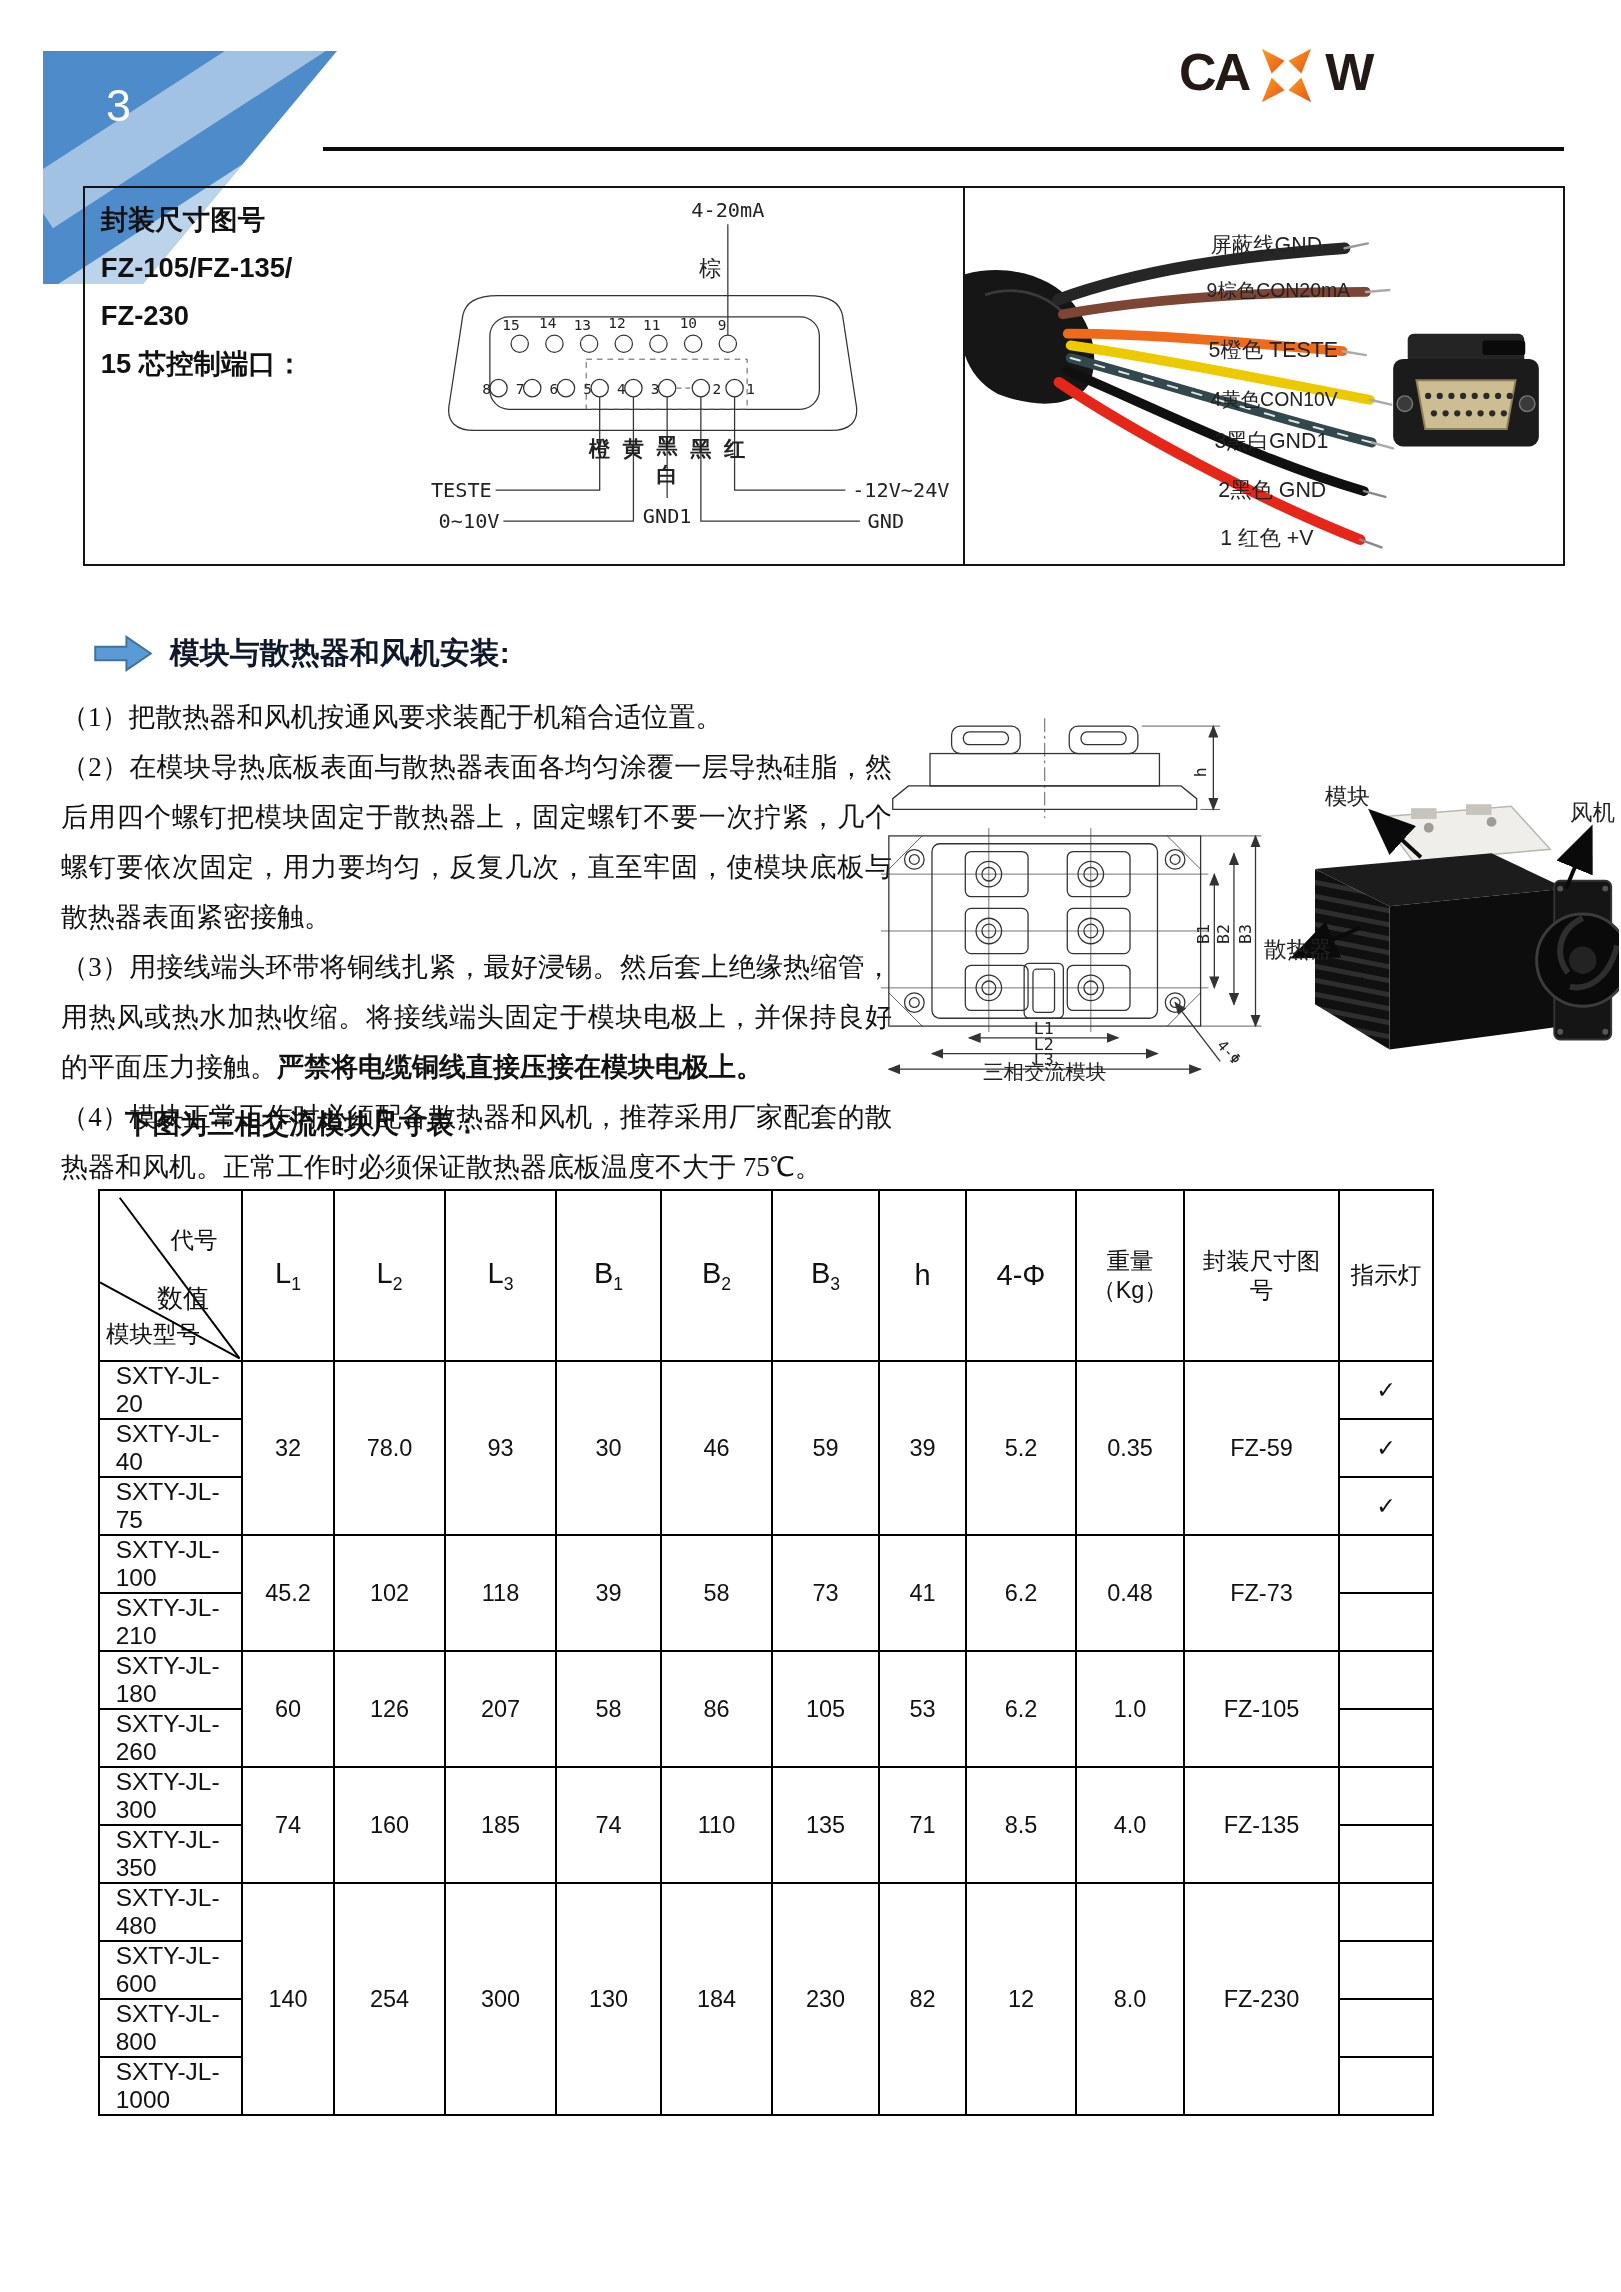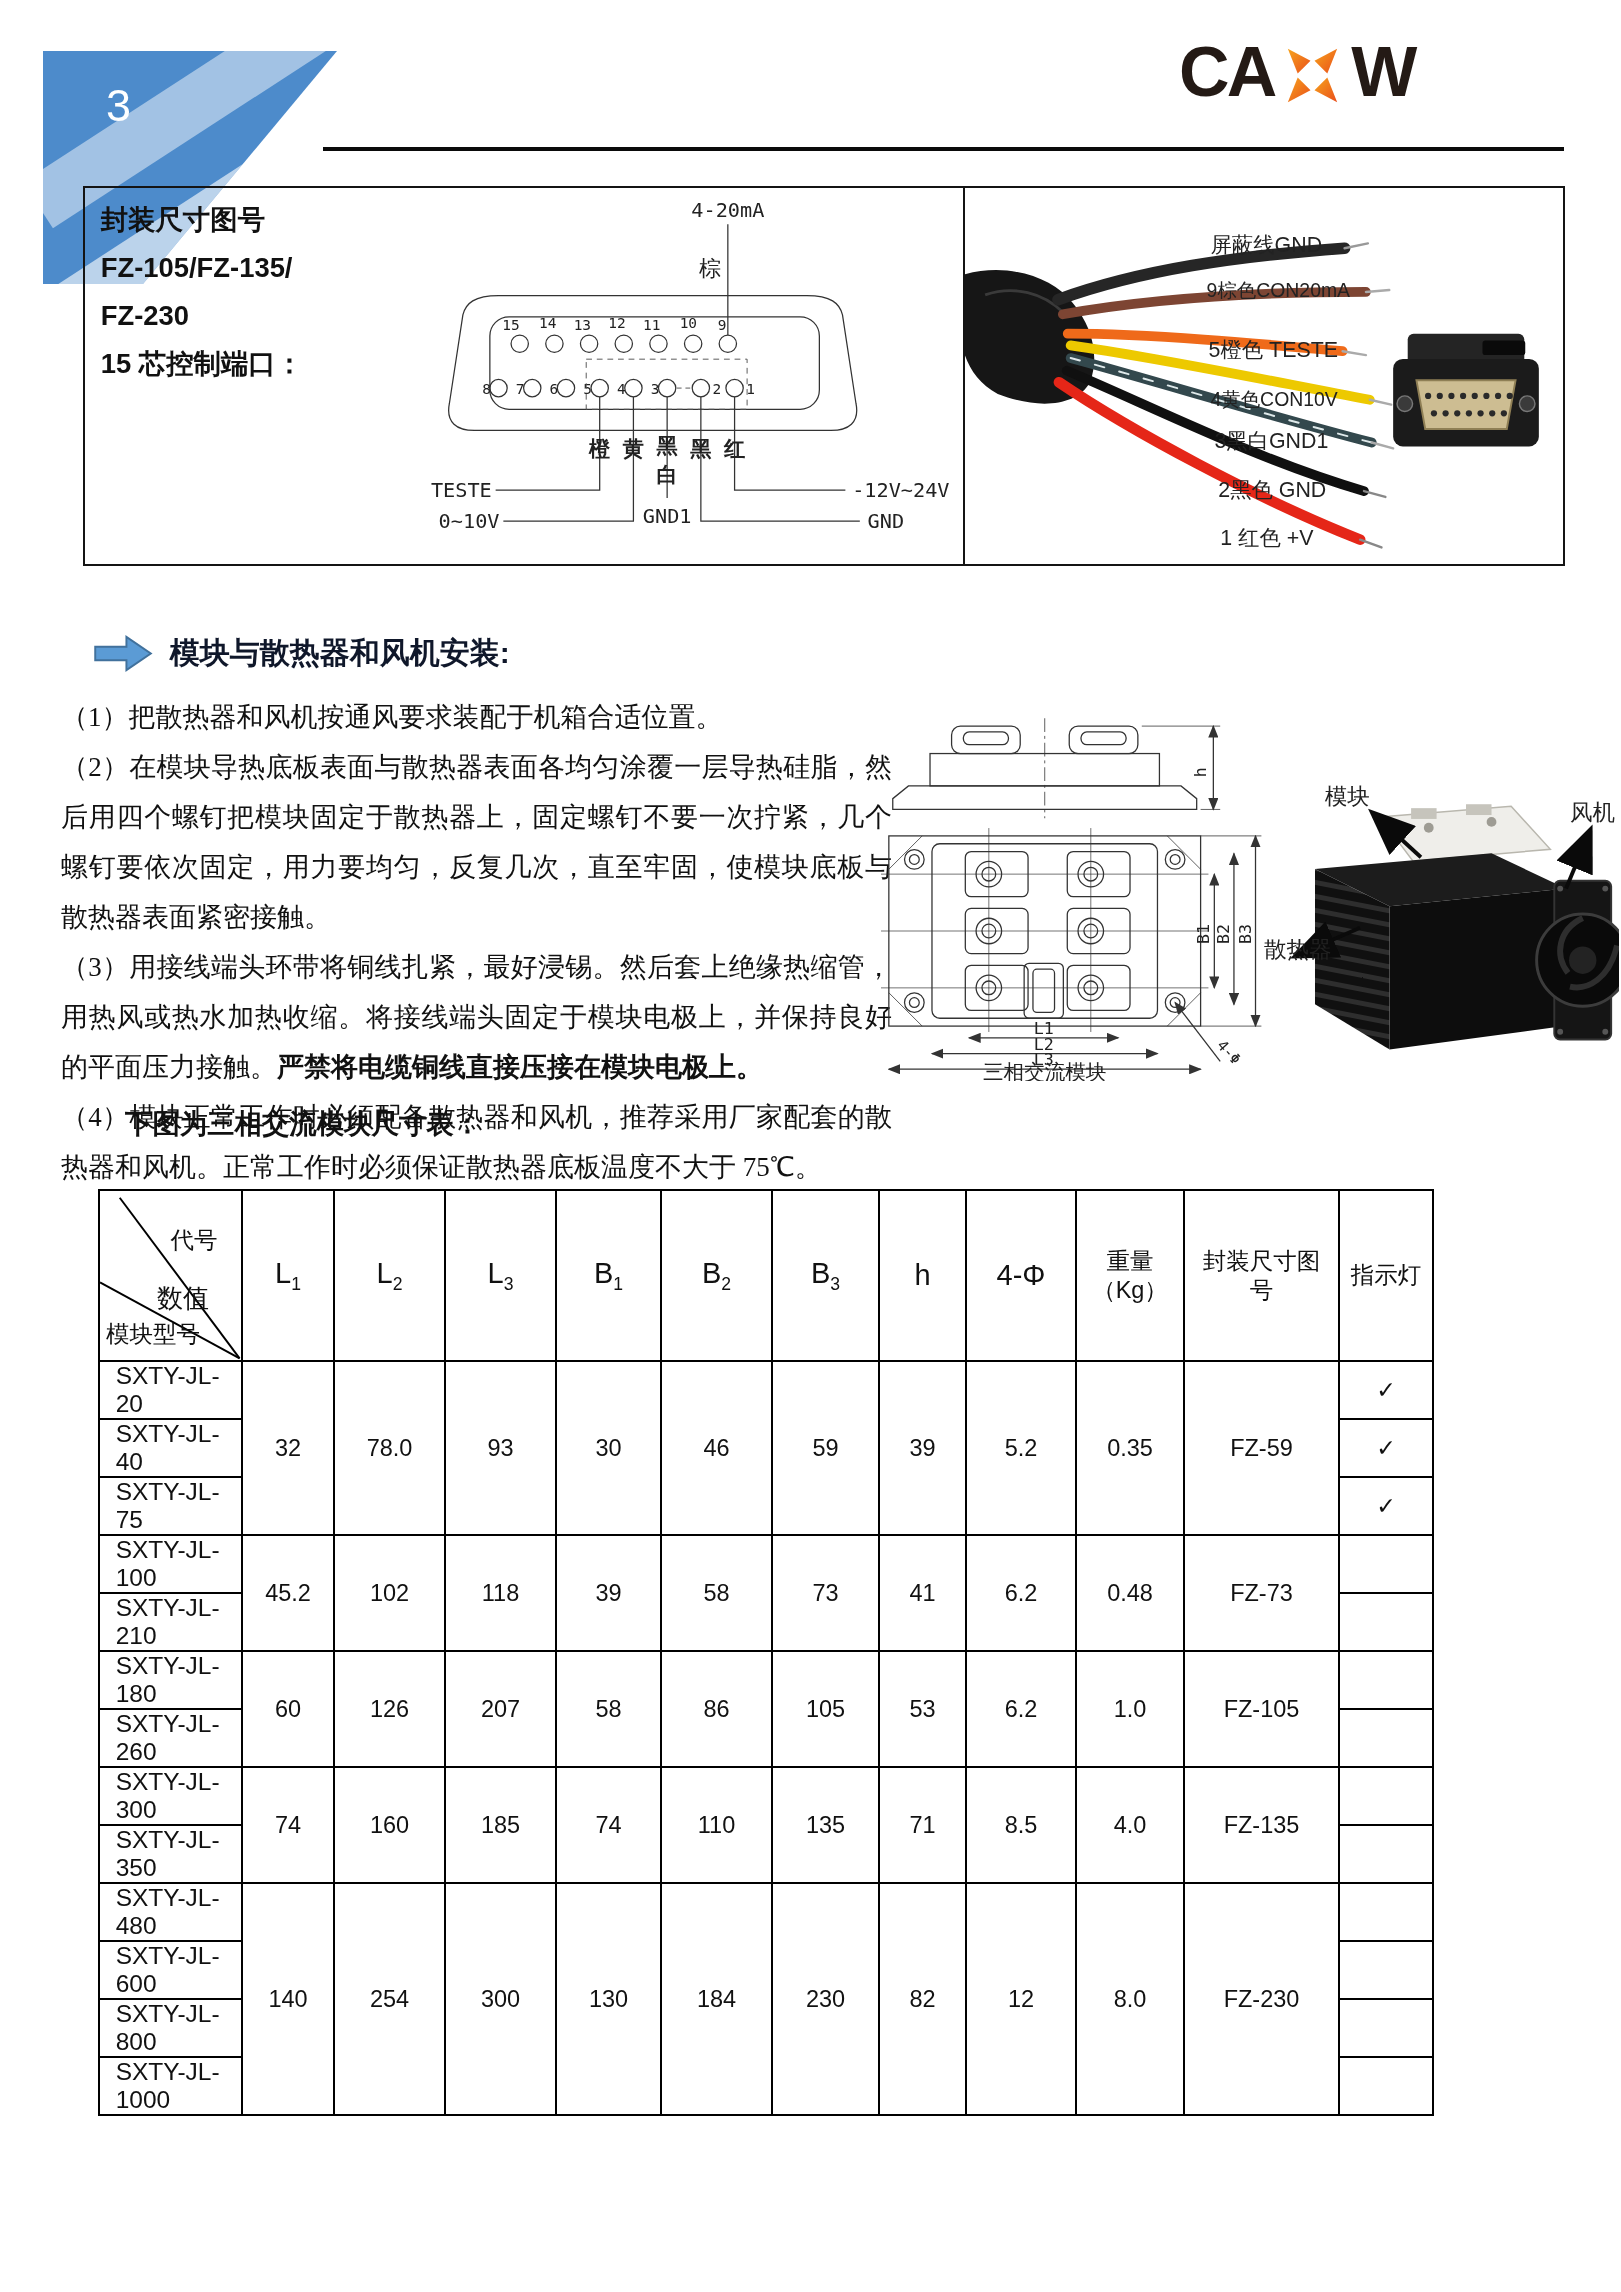--- a/index.html
+++ b/index.html
@@ -11,21 +11,21 @@
   #corner{left:43px;top:51px;width:294px;height:233px;background:#4d8bcb;
           clip-path:polygon(0 0,100% 0,34% 100%,0 100%);overflow:hidden;}
   #corner .rb1{position:absolute;width:421px;height:55px;background:rgba(255,255,255,.48);
                transform:rotate(-33deg);right:-88px;top:11.8px;}
   #corner .rb2{position:absolute;width:461px;height:74px;background:rgba(255,255,255,.62);
                transform:rotate(-33deg);left:-118px;bottom:-17.6px;}
   #pageNum{position:absolute;left:63px;top:29px;font-size:45px;font-weight:400;color:#fff;}
 
   
   #logo{left:1179px;top:33px;display:flex;align-items:center;}
-  #logo .lt{font-size:70px;font-weight:bold;color:#241a15;letter-spacing:-2.9px;line-height:1;}
+  #logo .lt{font-size:52px;font-weight:bold;color:#241a15;letter-spacing:-2.9px;line-height:1;}
   #logo svg{margin:5.9px 2px 0 2px;}
   #rule{left:323px;top:147px;width:1241px;height:3.9px;background:#0a0a0a;}
 
   
   #pkgBox{left:83px;top:186px;width:1482px;height:380px;border:2.9px solid #141414;
           box-sizing:border-box;display:flex;}
   #pkgLeft{position:relative;width:880px;border-right:2.9px solid #141414;box-sizing:border-box;}
   #pkgRight{position:relative;flex:1;}
   #pkgTitle{position:absolute;left:15.7px;top:7.8px;font-size:27.4px;font-weight:bold;line-height:48px;}
 

